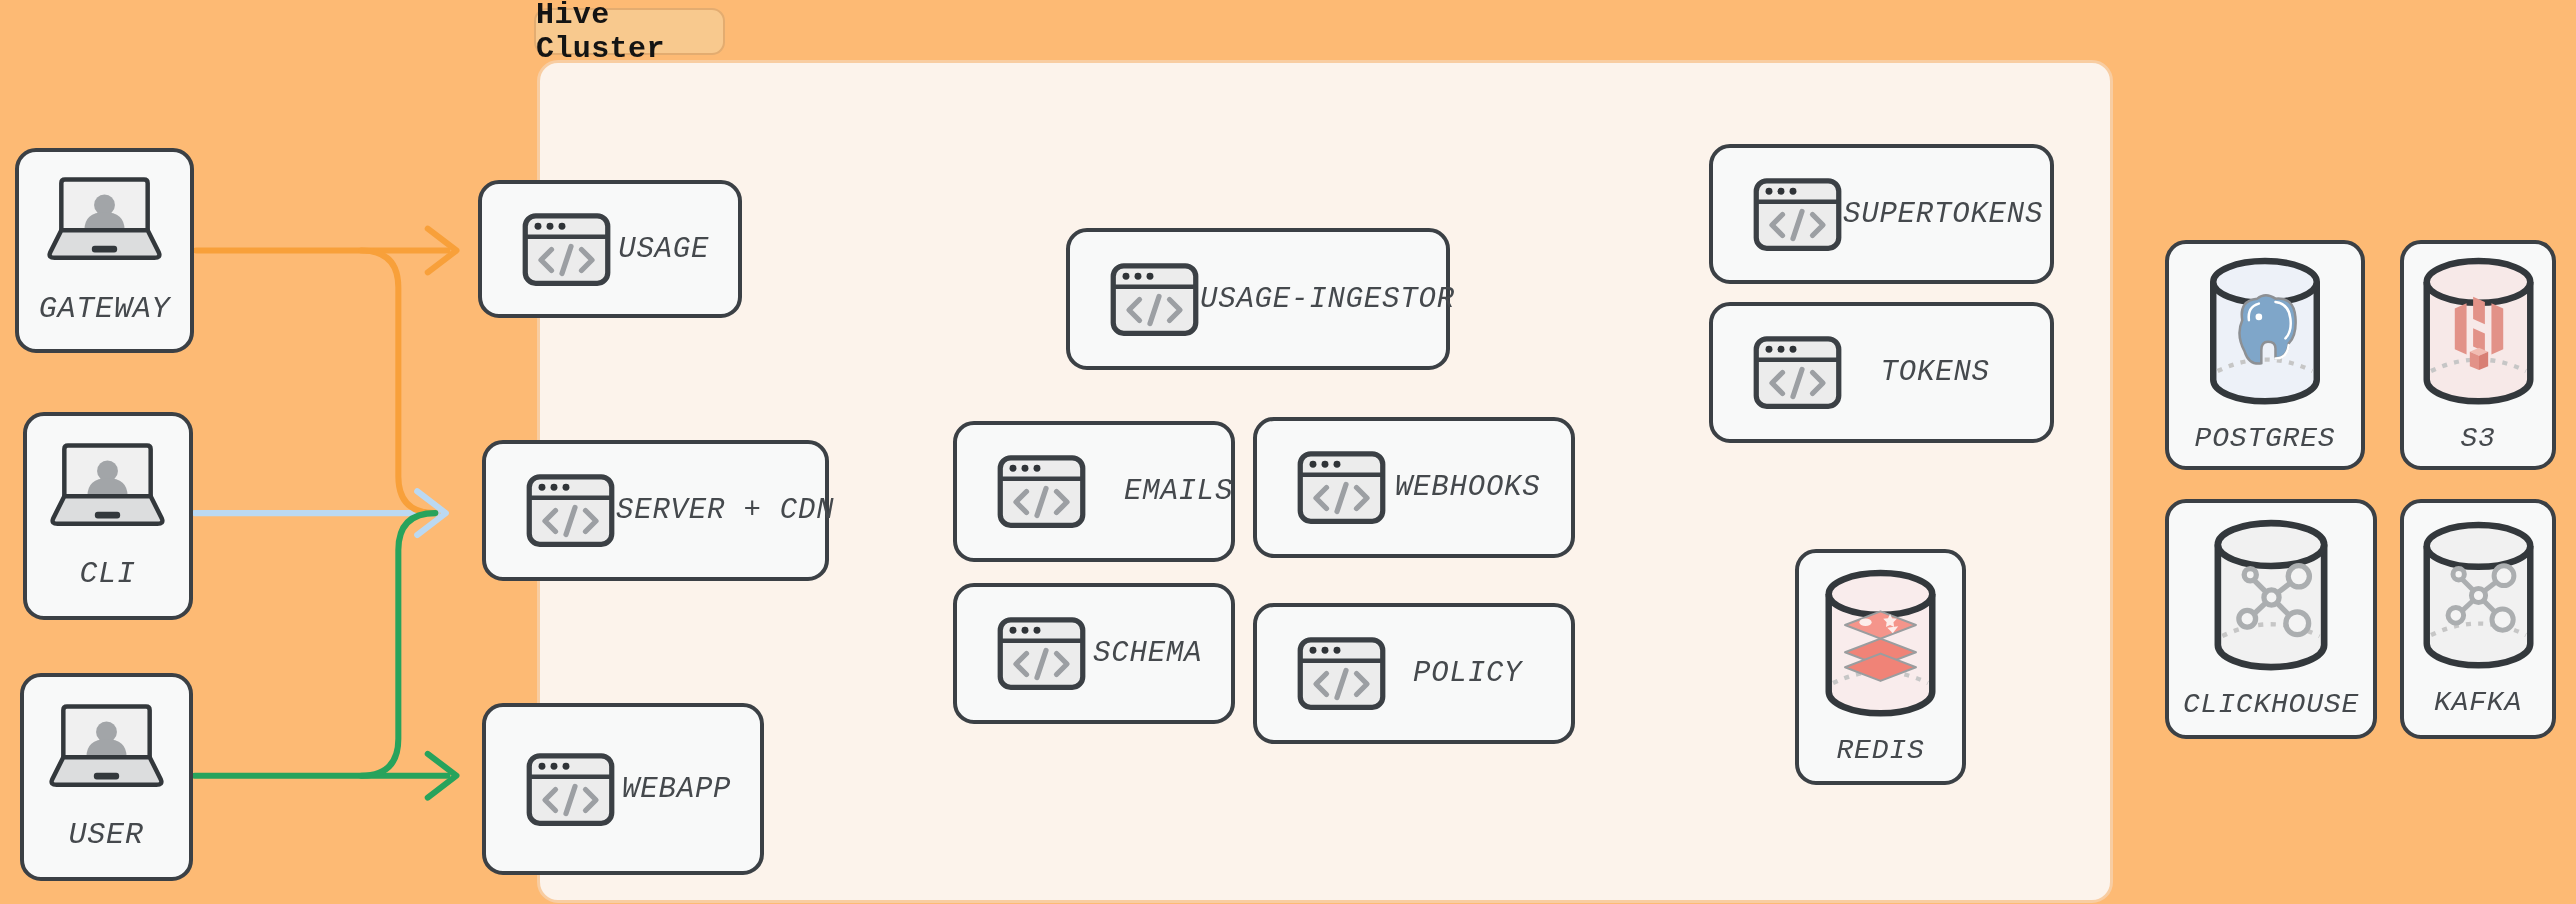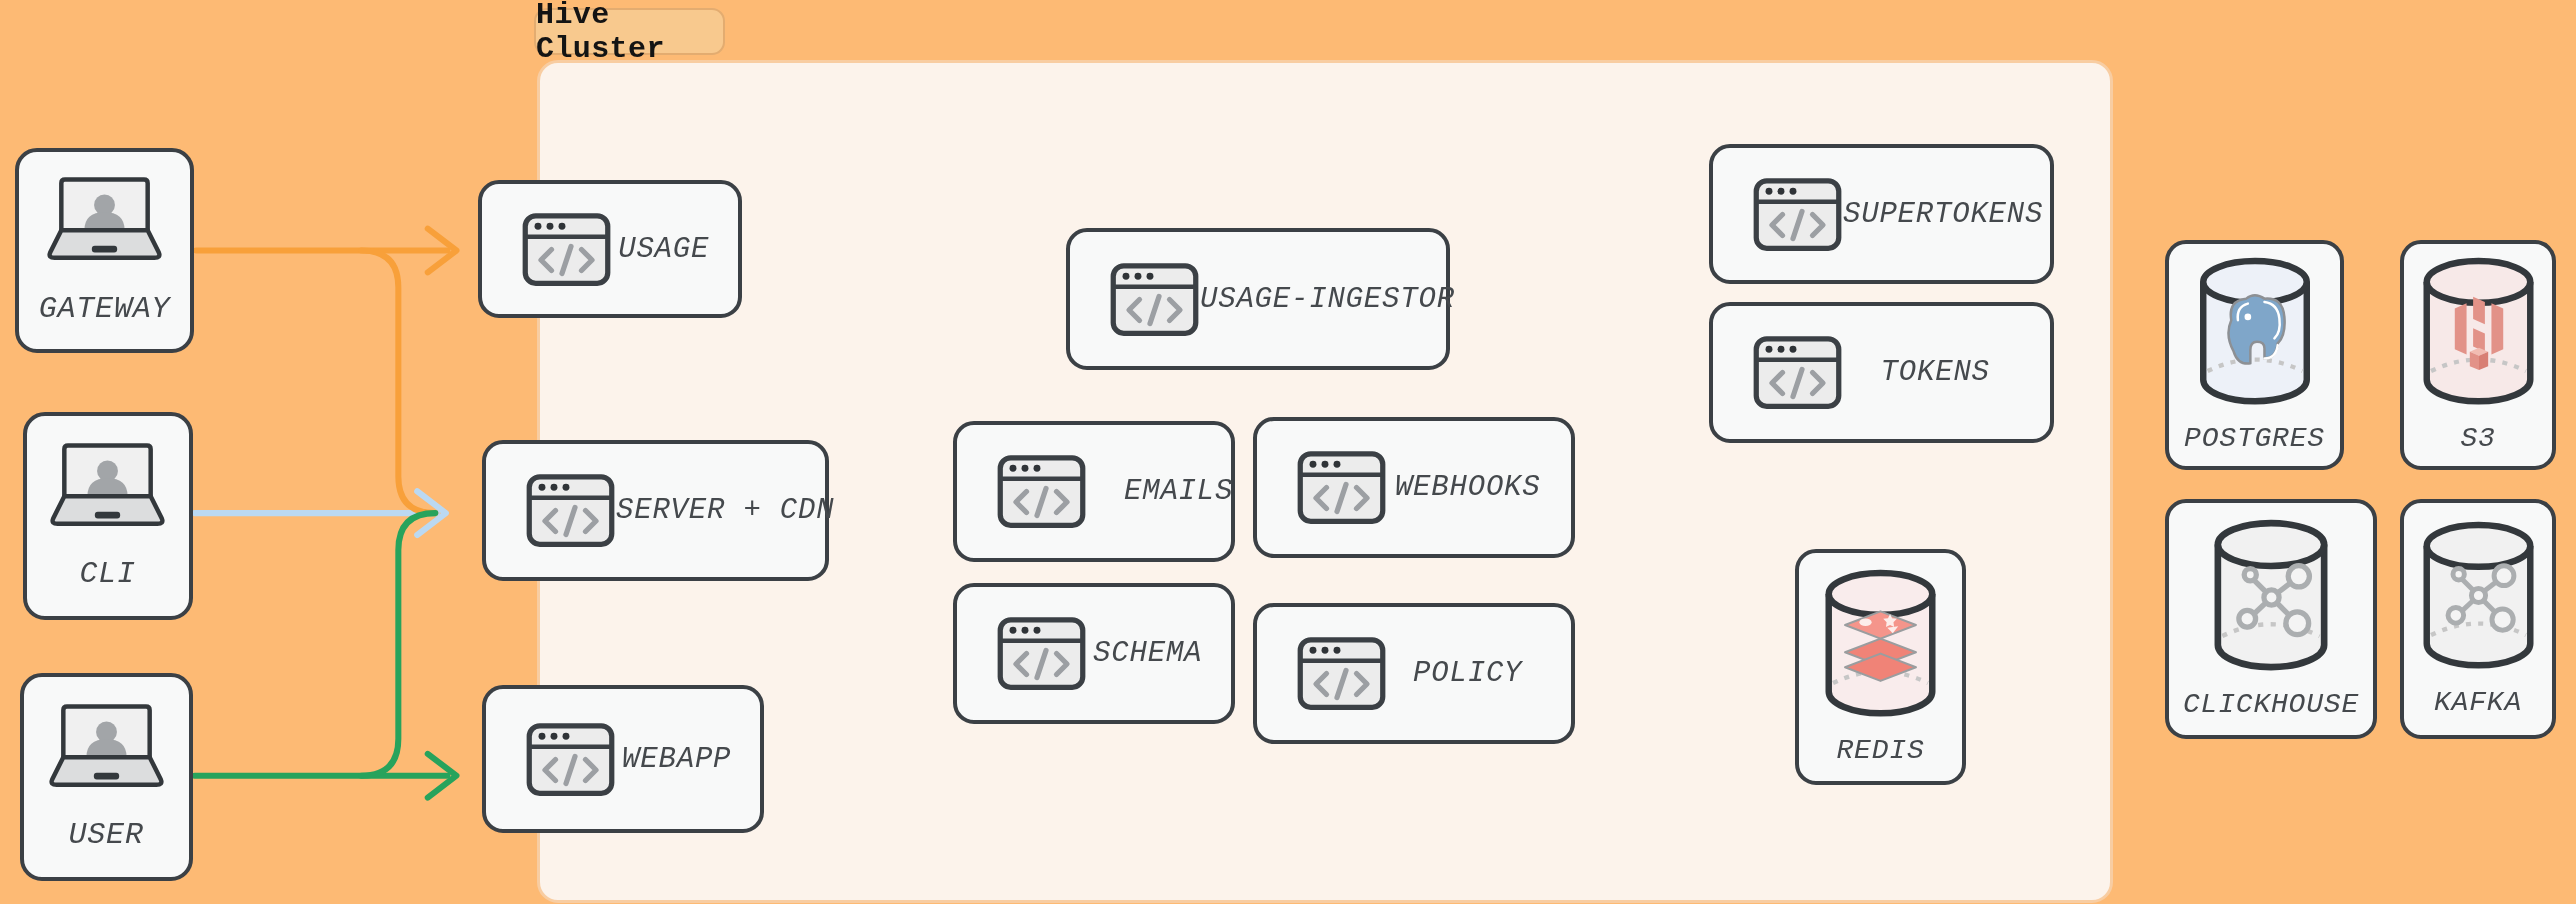--- a/index.html
+++ b/index.html
@@ -16,21 +16,21 @@
   
   .node{background:#F8F9F9;border:4.5px solid #3B4045;border-radius:21px;box-sizing:border-box;}
 
   
   .svc{display:flex;align-items:center;padding-left:39px;padding-right:22.6px;}
   .svc .ic{flex:0 0 auto;width:91px;height:75px;}
   .svc .lbl{flex:1;text-align:center;font-style:italic;font-size:29px;color:#45494D;
             letter-spacing:0.8px;white-space:nowrap;}
 
   
-  .actor{display:flex;flex-direction:column;align-items:center;justify-content:center;gap:19.6px;border-radius:22px;}
+  .actor{display:flex;flex-direction:column;align-items:center;justify-content:center;gap:19.6px;}
   .actor .ic{width:127px;height:97px;}
   .actor .lbl{font-style:italic;font-size:30px;color:#45494D;letter-spacing:0.8px;}
 
   
   .db{display:flex;flex-direction:column;align-items:center;justify-content:center;gap:16.6px;}
   .db .lbl{font-style:italic;font-size:28px;color:#45494D;letter-spacing:0.8px;white-space:nowrap;}
 
   svg{display:block;}
   .arrows{pointer-events:none;}
 </style>
@@ -173,21 +173,21 @@
     <span class="lbl">SERVER + CDN</span>
   </div>
   <div class="abs node svc" style="left:478px;top:180px;width:264px;height:138px;">
     <span class="ic">
         <svg width="91" height="75" viewBox="0 0 120 100">
           <use href="#sym-code-window"></use>
         </svg>
       </span>
     <span class="lbl">USAGE</span>
   </div>
-  <div class="abs node svc" style="left:482px;top:685px;width:282px;height:148px;">
+  <div class="abs node svc" style="left:482px;top:703px;width:282px;height:172px;">
     <span class="ic">
         <svg width="91" height="75" viewBox="0 0 120 100">
           <use href="#sym-code-window"></use>
         </svg>
       </span>
     <span class="lbl">WEBAPP</span>
   </div>
   <div class="abs node svc" style="left:1066px;top:228px;width:384px;height:142px;">
     <span class="ic">
         <svg width="91" height="75" viewBox="0 0 120 100">
@@ -250,21 +250,21 @@
       <svg width="121" height="151" viewBox="0 0 160 210" style="fill:#F9ECEC;">
           <use href="#sym-cyl"></use>
         </svg>
       <svg width="83" height="75" viewBox="0 0 120 110" style="position:absolute;left:19px;top:42px;">
           <use href="#sym-redis"></use>
         </svg>
     </span>
     <span class="lbl">REDIS</span>
   </div>
 
-  <div class="abs node db" style="left:2165px;top:240px;width:179px;height:230px;">
+  <div class="abs node db" style="left:2165px;top:240px;width:200px;height:230px;">
     <span style="position:relative;width:128px;height:151px;">
       <svg width="128" height="151" viewBox="0 0 160 210" style="fill:#EDF1F8;">
           <use href="#sym-cyl"></use>
         </svg>
       <svg width="83" height="83" viewBox="0 0 100 100" style="position:absolute;left:22.6px;top:36px;">
           <use href="#sym-postgres"></use>
         </svg>
     </span>
     <span class="lbl">POSTGRES</span>
   </div>

